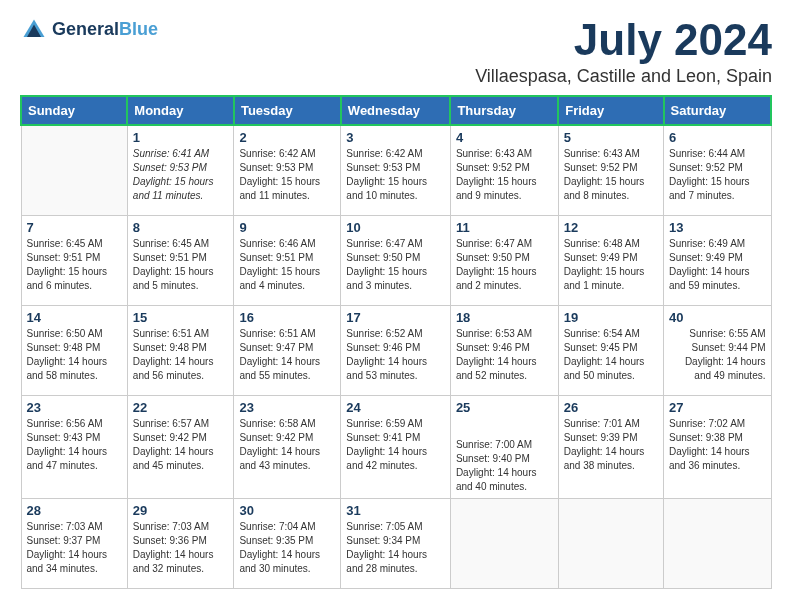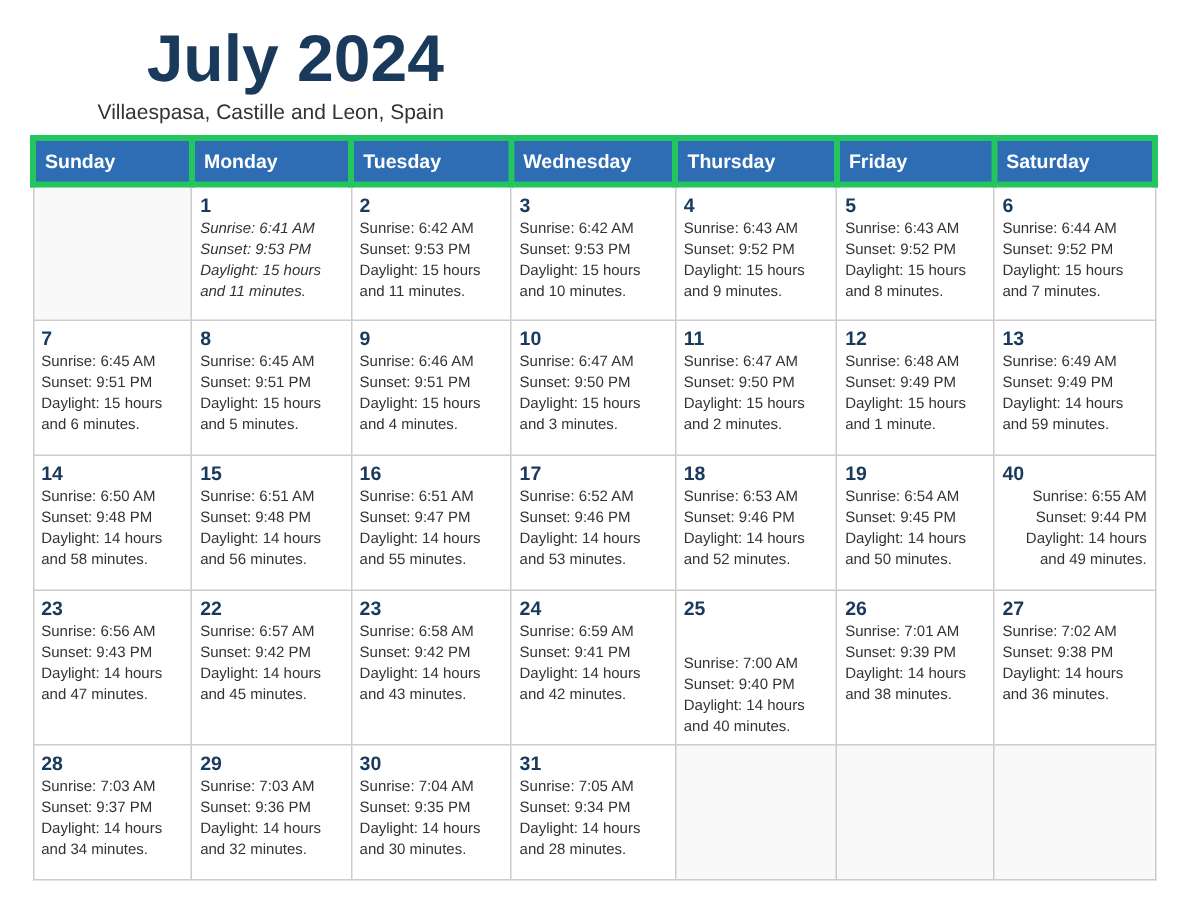--- a/index.html
+++ b/index.html
@@ -37,38 +37,38 @@
     .title-block {
       text-align: right;
     }
     .calendar-title {
       font-size: 44px;
       font-weight: bold;
       color: #1a3a5c;
       line-height: 1.1;
     }
     .calendar-subtitle {
-      font-size: 14px;
+      font-size: 18px;
       color: #333;
       margin-top: 2px;
       margin-left: 45px;
     }
     table {
       width: 100%;
       border-collapse: collapse;
       margin-top: 8px;
     }
     th {
       background-color: #2e6db4;
       color: #fff;
       font-size: 13px;
       font-weight: bold;
       padding: 6px 6px;
       text-align: left;
-      border: 4px solid #22c55e;
+      border: 2px solid #22c55e;
     }
     td {
       border: 1px solid #ccc;
       vertical-align: top;
       padding: 4px 5px;
       width: 113px;
       height: 90px;
       font-size: 10.5px;
       color: #222;
       background: #fff;
@@ -86,20 +86,29 @@
     .day-info {
       font-size: 10px;
       color: #333;
       line-height: 1.4;
     }
   </style>
 </head>
 <body>
 
 <div class="header">
+  <div class="logo">
+    <svg class="logo-icon" viewBox="0 0 40 40">
+      <polygon points="20,5 35,30 5,30" fill="#4a9fd4"></polygon>
+      <polygon points="20,12 30,30 10,30" fill="#1a3a5c"></polygon>
+    </svg>
+    <div class="logo-text">
+      <div>General<span>Blue</span></div>
+    </div>
+  </div>
   <div class="title-block">
     <div class="calendar-title">July 2024</div>
     <div class="calendar-subtitle">Villaespasa, Castille and Leon, Spain</div>
   </div>
 </div>
 
 <table>
   <thead>
     <tr id="header-row">
         <th>Sunday</th>

